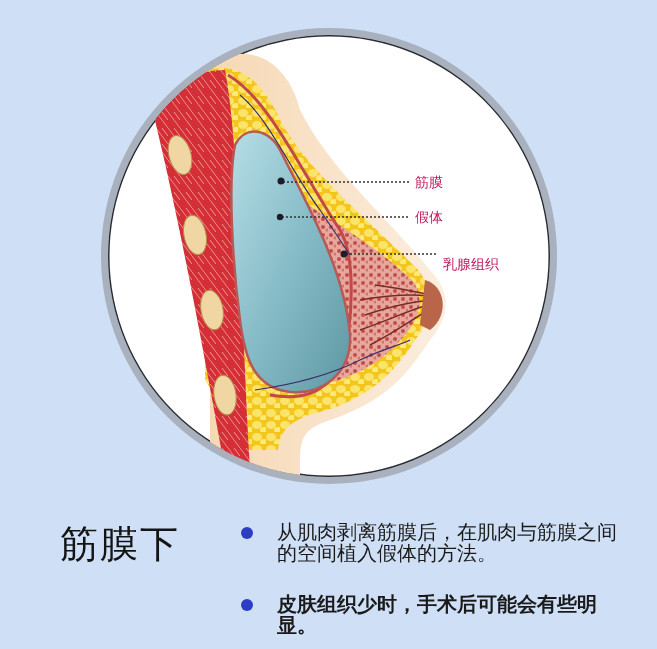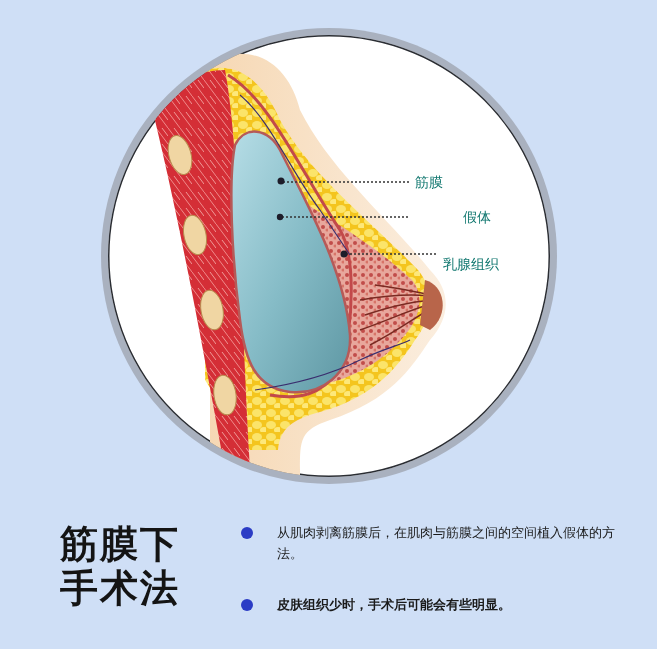--- a/index.html
+++ b/index.html
@@ -12,34 +12,34 @@
     position: absolute; left: 101px; top: 28px; width: 456px; height: 456px;
     border-radius: 50%; background: #a9b1bf;
   }
   .diagram-inner {
     position: absolute; left: 7px; top: 7px; width: 442px; height: 442px;
     border-radius: 50%; background: #ffffff; overflow: hidden;
     box-shadow: inset 0 0 0 1.5px #2a2d33;
   }
   .diagram-svg { position: absolute; left: -108px; top: -35px; }
   .label {
-    position: absolute; font-size: 14px; color: #0f766e; line-height: 16px; white-space: nowrap;
+    position: absolute; font-size: 14px; color: #be185d; line-height: 16px; white-space: nowrap;
   }
   .title {
-    position: absolute; left: 60px; top: 522px; font-size: 38px; font-weight: bold;
+    position: absolute; left: 60px; top: 522px; font-size: 38px; font-weight: normal;
     line-height: 44px; color: #141414; letter-spacing: 2px;
   }
   .title div { white-space: nowrap; }
   .bullets { position: absolute; left: 240px; top: 522px; width: 400px; }
   .bullet { position: absolute; left: 0; width: 400px; }
   .bullet .dot {
     position: absolute; left: 1px; width: 12px; height: 12px; border-radius: 50%; background: #2b3cc5;
   }
   .bullet .text {
-    position: absolute; left: 37px; font-size: 13px; line-height: 21px; color: #1a1a1a; width: 345px;
+    position: absolute; left: 37px; font-size: 20px; line-height: 21px; color: #1a1a1a; width: 345px;
   }
 </style>
 </head>
 <body>
 
 <div class="diagram-circle">
   <div class="diagram-inner">
     <svg class="diagram-svg" width="657" height="520" viewBox="0 0 657 520">
       <defs>
         <linearGradient id="implantGrad" x1="0" y1="0" x2="1" y2="1">
@@ -110,26 +110,25 @@
       <g fill="#1d1d2a">
         <circle cx="281" cy="181" r="3.5"></circle>
         <circle cx="280" cy="217" r="3.2"></circle>
         <circle cx="344" cy="254" r="3.5"></circle>
       </g>
     </svg>
   </div>
 </div>
 
 <div class="label" style="left:415px; top:174px;">筋膜</div>
-<div class="label" style="left:415px; top:209px;margin-left:48px;">假体</div>
+<div class="label" style="left:415px; top:209px;">假体</div>
 <div class="label" style="left:443px; top:246px;margin-top:10px;">乳腺组织</div>
 
 <div class="title">
   <div>筋膜下</div>
-  <div>手术法</div>
 </div>
 
 <div class="bullets">
   <div class="bullet" style="top:0px;">
     <span class="dot" style="top:5px;"></span>
     <span class="text" style="top:0px;">从肌肉剥离筋膜后，在肌肉与筋膜之间的空间植入假体的方法。</span>
   </div>
   <div class="bullet" style="top:72px;">
     <span class="dot" style="top:5px;"></span>
     <span class="text" style="top:0px;font-weight:bold;">皮肤组织少时，手术后可能会有些明显。</span>

